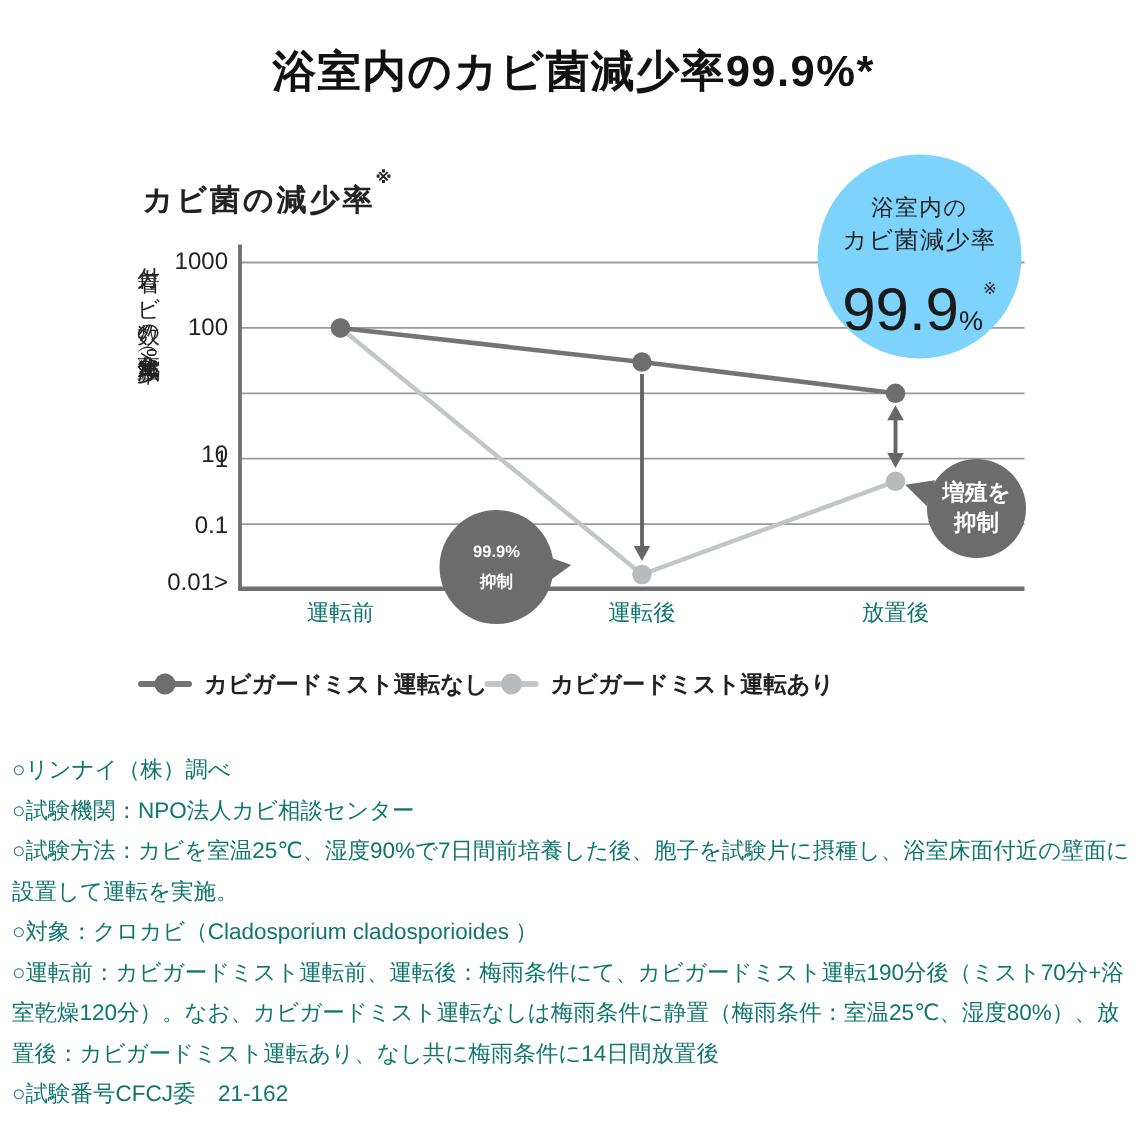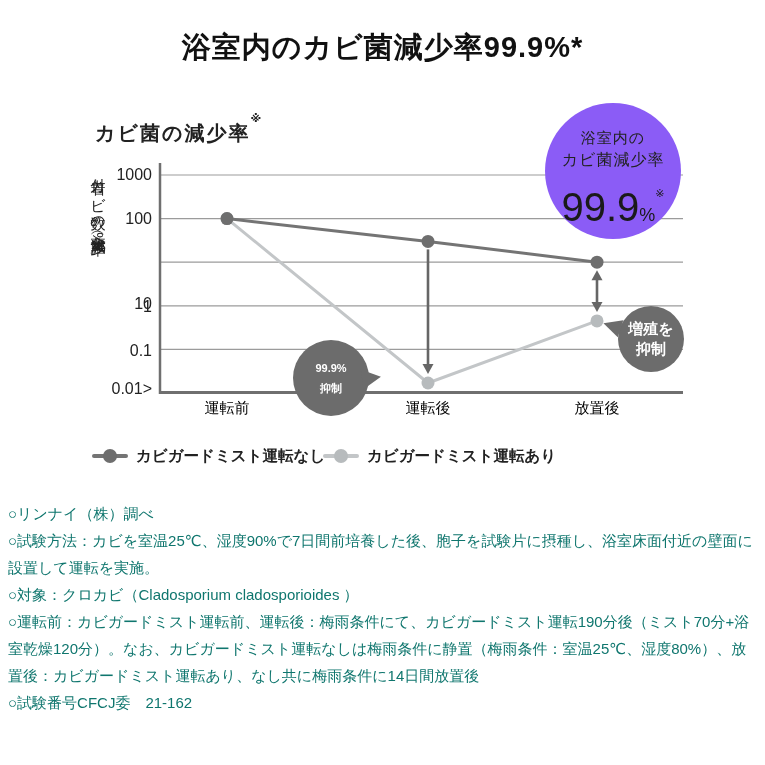--- a/index.html
+++ b/index.html
@@ -9,26 +9,26 @@
   .main-title{position:absolute;left:0;top:28px;width:765px;text-align:center;
     font-size:29px;font-weight:bold;letter-spacing:1px;color:#111;}
 
   .chart-title{position:absolute;left:95px;top:112px;font-size:20px;font-weight:bold;color:#222;letter-spacing:2px;}
   .chart-title sup{font-size:11px;font-weight:bold;vertical-align:18px;letter-spacing:0;}
 
   .y-label{position:absolute;left:88px;top:167px;height:232px;
     writing-mode:vertical-rl;text-orientation:mixed;font-size:15px;color:#222;letter-spacing:1px;line-height:20px;}
 
   .ytick{position:absolute;width:52px;text-align:right;font-size:16px;color:#222;line-height:16px;}
-  .xtick{position:absolute;width:90px;text-align:center;font-size:15px;color:#000000;top:399px;}
+  .xtick{position:absolute;width:90px;text-align:center;font-size:15px;color:#0f766e;top:399px;}
 
   #chart-svg{position:absolute;left:0;top:0;width:765px;height:765px;}
 
   .badge{position:absolute;left:545px;top:103px;width:136px;height:136px;border-radius:50%;
-    background:#8b5cf6;text-align:center;}
+    background:#7dd3fc;text-align:center;}
   .badge .b1{font-size:15px;color:#222;margin-top:26px;letter-spacing:1px;}
   .badge .b2{font-size:16px;color:#222;letter-spacing:1px;margin-top:2px;}
   .badge .bval{font-size:40px;color:#1a1a1a;letter-spacing:0;line-height:42px;margin-top:1px;}
   .badge .bunit{font-size:18px;}
   .badge .bmark{font-size:11px;vertical-align:24px;}
 
   .bubble{position:absolute;border-radius:50%;background:#6c6c6c;color:#fff;
     display:flex;flex-direction:column;align-items:center;justify-content:center;text-align:center;}
   .bubble-suppress{left:293px;top:340px;width:76px;height:76px;font-size:11px;font-weight:bold;line-height:20px;}
   .bubble-growth{left:618px;top:306px;width:66px;height:66px;font-size:15px;font-weight:bold;line-height:20px;}
@@ -125,19 +125,20 @@
       <div class="legend-marker">
         <div class="legend-line" style="background:#c3c6c8;"></div>
         <div class="legend-dot" style="background:#b7bbbd;"></div>
       </div>
       <div class="legend-label">カビガードミスト運転あり</div>
     </div>
   </div>
 
   <div class="footnotes">
     <div>○リンナイ（株）調べ</div>
+    <div>○試験機関：NPO法人カビ相談センター</div>
     <div>○試験方法：カビを室温25℃、湿度90%で7日間前培養した後、胞子を試験片に摂種し、浴室床面付近の壁面に設置して運転を実施。</div>
     <div>○対象：クロカビ（Cladosporium cladosporioides ）</div>
     <div>○運転前：カビガードミスト運転前、運転後：梅雨条件にて、カビガードミスト運転190分後（ミスト70分+浴室乾燥120分）。なお、カビガードミスト運転なしは梅雨条件に静置（梅雨条件：室温25℃、湿度80%）、放置後：カビガードミスト運転あり、なし共に梅雨条件に14日間放置後</div>
     <div>○試験番号CFCJ委　21-162</div>
   </div>
 
 </div>
 
 </body></html>

